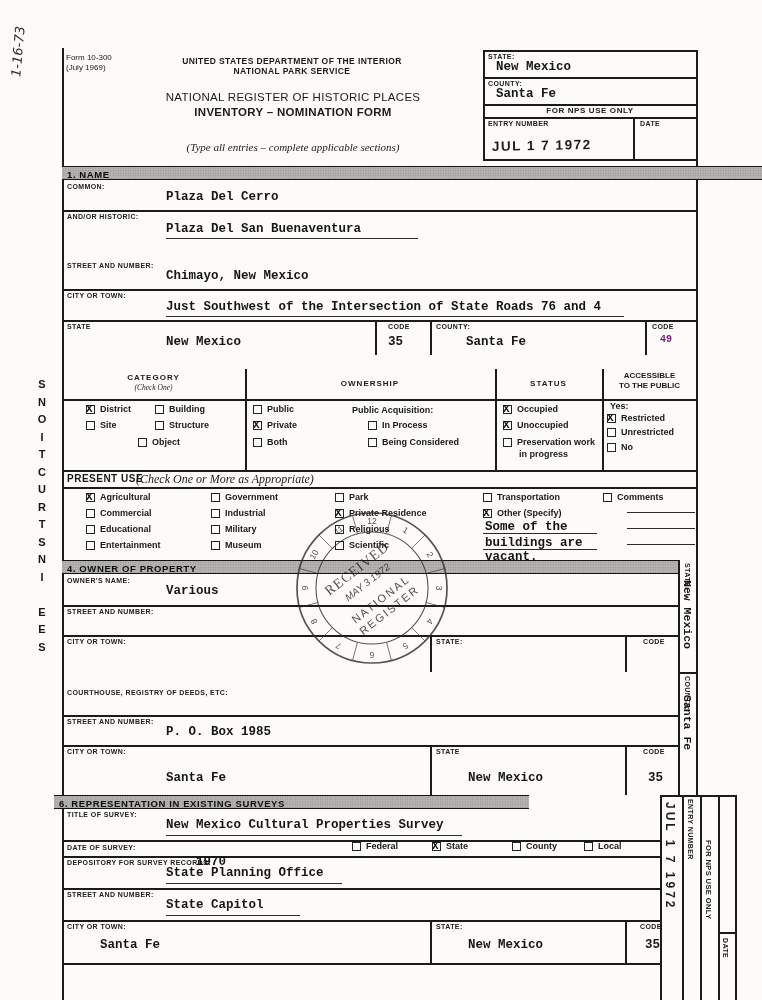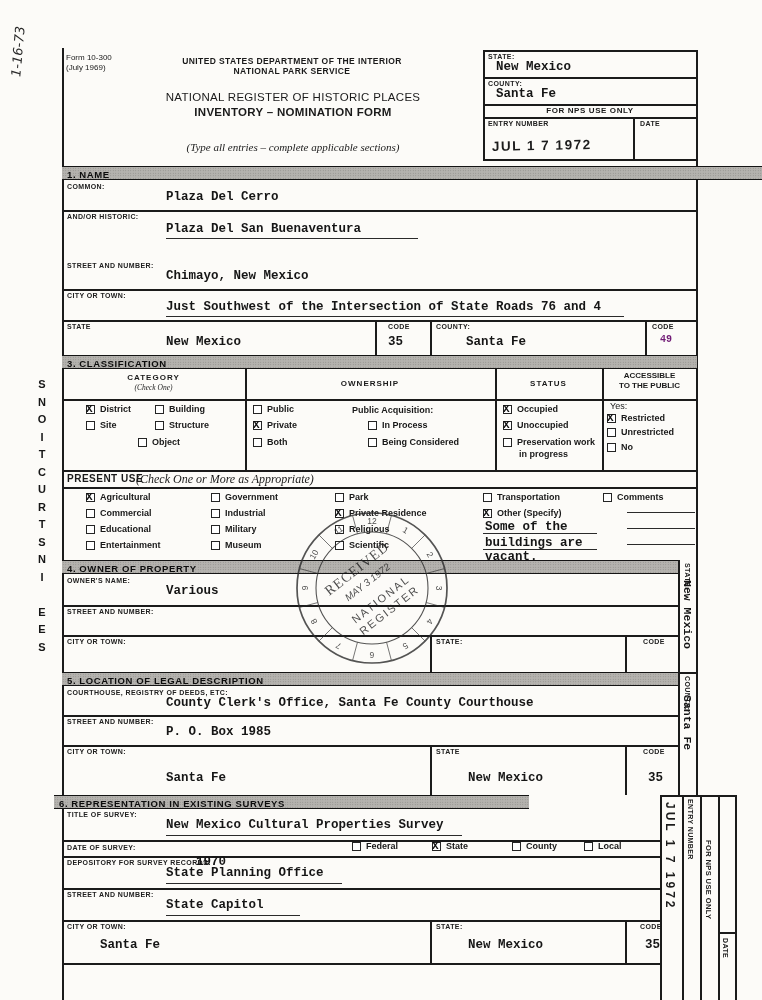--- a/index.html
+++ b/index.html
@@ -95,21 +95,20 @@
   <div class="vline" style="left:645px;top:320px;height:35px"></div>
   <div class="lbl" style="left:67px;top:323px">STATE</div>
   <div class="lbl" style="left:388px;top:323px">CODE</div>
   <div class="lbl" style="left:436px;top:323px">COUNTY:</div>
   <div class="lbl" style="left:652px;top:323px">CODE</div>
   <div class="typed" style="left:166px;top:335px">New Mexico</div>
   <div class="typed" style="left:388px;top:335px">35</div>
   <div class="typed" style="left:466px;top:335px">Santa Fe</div>
   <div class="typed" style="left:660px;top:334px;font-size:10px;color:#701a75">49</div>
 
-  <div class="bar" style="left:62px;top:355px;width:635px">3. CLASSIFICATION</div>
   <div class="vline" style="left:245px;top:369px;height:101px"></div>
   <div class="vline" style="left:495px;top:369px;height:101px"></div>
   <div class="vline" style="left:602px;top:369px;height:101px"></div>
   <div class="abs ctr" style="left:62px;top:373px;width:183px;font-size:8px;font-weight:bold;letter-spacing:1px">CATEGORY</div>
   <div class="abs ctr ital" style="left:62px;top:383px;width:183px;font-size:7.5px">(Check One)</div>
   <div class="abs ctr" style="left:245px;top:379px;width:250px;font-size:8px;font-weight:bold;letter-spacing:1px">OWNERSHIP</div>
   <div class="abs ctr" style="left:495px;top:379px;width:107px;font-size:8px;font-weight:bold;letter-spacing:1px">STATUS</div>
   <div class="abs ctr" style="left:602px;top:371px;width:95px;font-size:8px;font-weight:bold">ACCESSIBLE</div>
   <div class="abs ctr" style="left:602px;top:381px;width:95px;font-size:8px;font-weight:bold">TO THE PUBLIC</div>
   <div class="hline" style="left:62px;top:399px;width:635px"></div>
@@ -164,21 +163,21 @@
   <div class="cbi" style="left:503px;top:420px">
       <span class="cb checked"></span>
       <span>Unoccupied</span>
     </div>
   <div class="cbi" style="left:503px;top:437px">
       <span class="cb"></span>
       <span>Preservation work</span>
     </div>
   <div class="abs" style="left:519px;top:449px;font-size:9px;font-weight:bold">in progress</div>
 
-  <div class="abs" style="left:610px;top:401px;font-size:9px;font-weight:normal">Yes:</div>
+  <div class="abs" style="left:610px;top:401px;font-size:9px;font-weight:bold">Yes:</div>
   <div class="cbi" style="left:607px;top:413px">
       <span class="cb checked"></span>
       <span>Restricted</span>
     </div>
   <div class="cbi" style="left:607px;top:427px">
       <span class="cb"></span>
       <span>Unrestricted</span>
     </div>
   <div class="cbi" style="left:607px;top:442px">
       <span class="cb"></span>
@@ -304,23 +303,21 @@
       <text transform="translate(46.5,22) rotate(330)" dy="3">11</text>
     </g>
     <g transform="rotate(-38 80 80)" fill="#1f1f1f" text-anchor="middle">
       <text x="80" y="60" font-size="14" letter-spacing="1" font-family="Liberation Serif, serif">RECEIVED</text>
       <text x="80" y="76" font-size="10" font-style="italic">MAY 3 1972</text>
       <text x="80" y="98" font-size="11" letter-spacing="2">NATIONAL</text>
       <text x="80" y="112" font-size="11" letter-spacing="2">REGISTER</text>
     </g>
   </svg>
 
-  <div class="bar" style="left:62px;top:672px;width:616px">5. LOCATION OF LEGAL DESCRIPTION</div>
   <div class="lbl" style="left:67px;top:689px">COURTHOUSE, REGISTRY OF DEEDS, ETC:</div>
-  <div class="typed" style="left:166px;top:696px">County Clerk's Office, Santa Fe County Courthouse</div>
   <div class="hline" style="left:62px;top:715px;width:616px"></div>
   <div class="lbl" style="left:67px;top:718px">STREET AND NUMBER:</div>
   <div class="typed" style="left:166px;top:725px">P. O. Box 1985</div>
   <div class="hline" style="left:62px;top:745px;width:616px"></div>
   <div class="vline" style="left:430px;top:745px;height:50px"></div>
   <div class="vline" style="left:625px;top:745px;height:50px"></div>
   <div class="lbl" style="left:67px;top:748px">CITY OR TOWN:</div>
   <div class="lbl" style="left:436px;top:748px">STATE</div>
   <div class="lbl" style="left:643px;top:748px">CODE</div>
   <div class="typed" style="left:166px;top:771px">Santa Fe</div>

